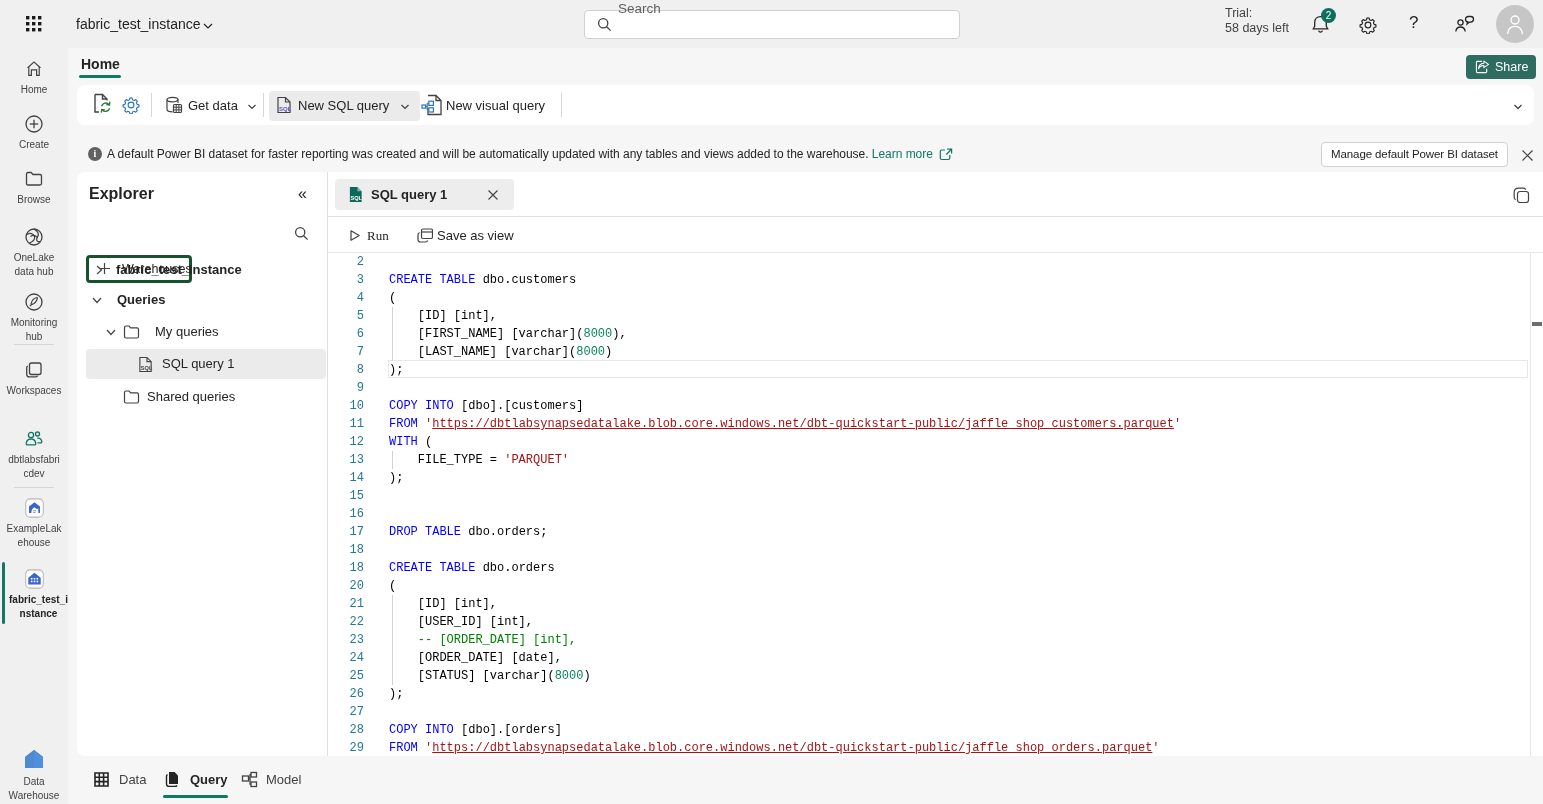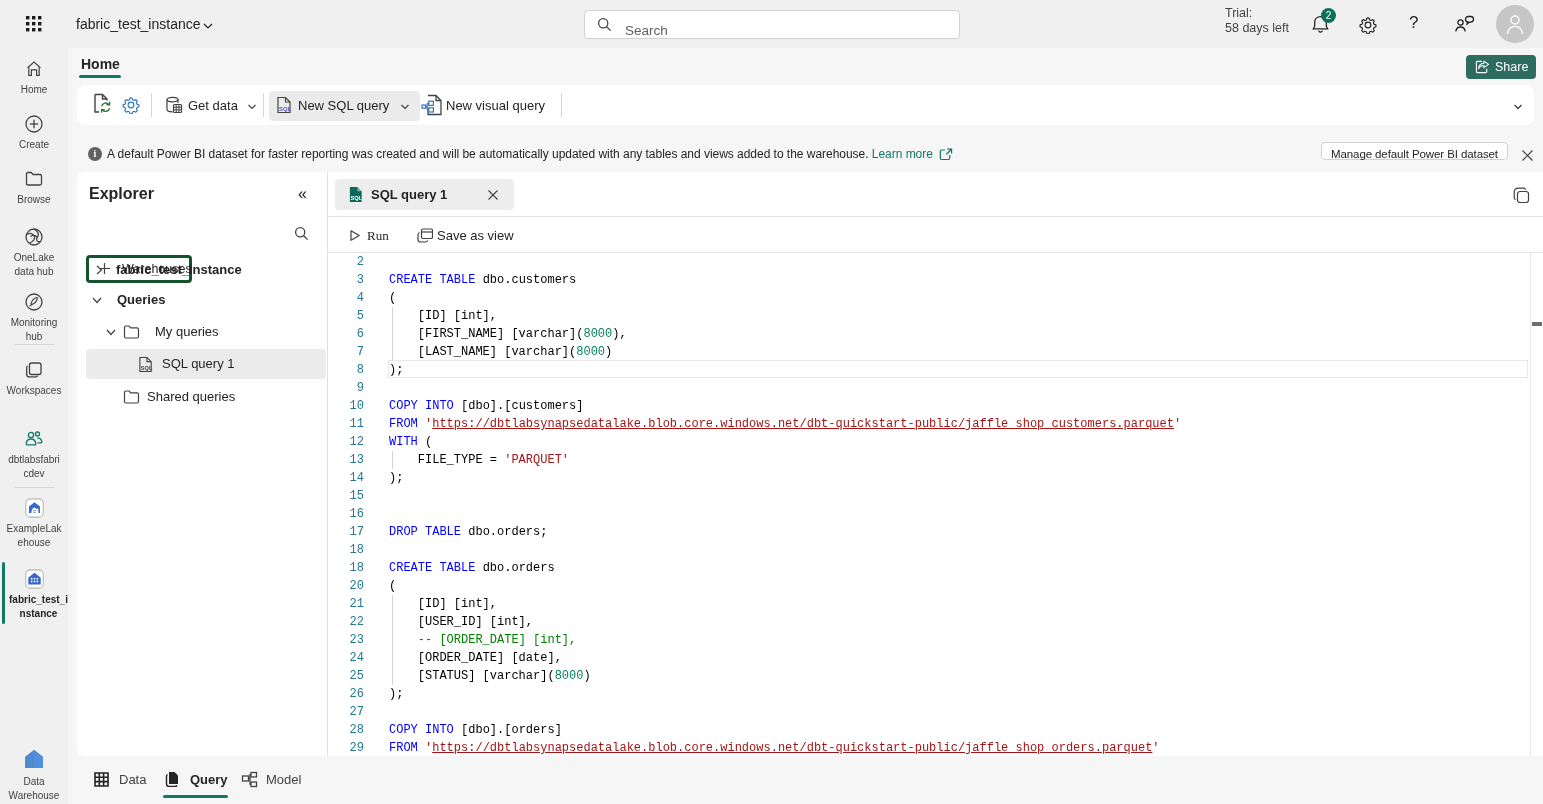--- a/index.html
+++ b/index.html
@@ -51,21 +51,21 @@
     <div class="abs" style="left:76px;top:16px;font-size:14px;color:#242424;">fabric_test_instance</div>
     <svg class="abs" style="left:202px;top:20px" width="12" height="12" viewBox="0 0 12 12">
       <path d="M2 4 L6 8 L10 4" fill="none" stroke="#242424" stroke-width="1.2"></path>
     </svg>
 
     <div class="abs" style="left:584px;top:10px;width:376px;height:29px;background:#fff;border:1px solid #d1d1d1;border-radius:4px;"></div>
     <svg class="abs" style="left:597px;top:17px" width="15" height="15" viewBox="0 0 15 15">
       <circle cx="6.2" cy="6.2" r="4.6" fill="none" stroke="#424242" stroke-width="1.3"></circle>
       <line x1="9.7" y1="9.7" x2="13.6" y2="13.6" stroke="#424242" stroke-width="1.3"></line>
     </svg>
-    <div class="abs" style="left:618px;top:23px;font-size:13.5px;color:#616161;margin-left:7px;">Search</div>
+    <div class="abs" style="left:618px;top:1px;font-size:13.5px;color:#616161;">Search</div>
 
     <div class="abs" style="left:1225px;top:6px;font-size:12.5px;color:#424242;line-height:15px;">Trial:<br>58 days left</div>
 
     <svg class="abs" style="left:1311px;top:15px" width="19" height="19" viewBox="0 0 19 19">
       <path d="M9.5 1.6 C6 1.6 3.7 4.2 3.7 7.4 L3.7 11.2 L2.3 13.8 L16.7 13.8 L15.3 11.2 L15.3 7.4 C15.3 4.2 13 1.6 9.5 1.6 Z" fill="none" stroke="#242424" stroke-width="1.3"></path>
       <path d="M7.6 15.6 C7.9 16.6 8.6 17.2 9.5 17.2 C10.4 17.2 11.1 16.6 11.4 15.6" fill="none" stroke="#242424" stroke-width="1.3"></path>
     </svg>
     <div class="abs" style="left:1321px;top:8px;width:15px;height:15px;border-radius:50%;background:#0e6f5c;color:#fff;font-size:10px;text-align:center;line-height:15px;">2</div>
 
     <svg class="abs" style="left:1359px;top:16px" width="18" height="18" viewBox="0 0 20 20">
@@ -250,21 +250,21 @@
     </svg>
   </div>
 
   <div class="abs" style="left:68px;top:125px;width:1475px;height:47px;">
     <div class="abs" style="left:20px;top:22px;width:14px;height:14px;border-radius:50%;background:#616161;color:#fff;font-size:10px;font-weight:700;text-align:center;line-height:14px;font-family:'Liberation Serif',serif;">i</div>
     <div class="abs" style="left:39px;top:22px;font-size:12px;letter-spacing:-0.03px;color:#242424;">A default Power BI dataset for faster reporting was created and will be automatically updated with any tables and views added to the warehouse. <span style="color:#117865;">Learn more</span></div>
     <svg class="abs" style="left:871px;top:23px" width="14" height="13" viewBox="0 0 14 13">
       <path d="M6 2 L2.8 2 C1.8 2 1.3 2.5 1.3 3.5 L1.3 10 C1.3 11 1.8 11.5 2.8 11.5 L9.3 11.5 C10.3 11.5 10.8 11 10.8 10 L10.8 7" fill="none" stroke="#117865" stroke-width="1.2"></path>
       <path d="M8.2 1.2 L12.6 1.2 L12.6 5.6 M12.3 1.5 L7.3 6.5" fill="none" stroke="#117865" stroke-width="1.2"></path>
     </svg>
-    <div class="abs" style="left:1253px;top:17px;width:187px;height:18px;background:#fff;border:1px solid #d1d1d1;border-radius:4px;font-size:11.5px;letter-spacing:-0.1px;text-align:center;line-height:23px;color:#242424;">Manage default Power BI dataset</div>
+    <div class="abs" style="left:1253px;top:17px;width:187px;height:25px;background:#fff;border:1px solid #d1d1d1;border-radius:4px;font-size:11.5px;letter-spacing:-0.1px;text-align:center;line-height:23px;color:#242424;">Manage default Power BI dataset</div>
     <svg class="abs" style="left:1453px;top:24px" width="13" height="13" viewBox="0 0 13 13">
       <path d="M1.5 1.5 L11.5 11.5 M11.5 1.5 L1.5 11.5" stroke="#424242" stroke-width="1.2"></path>
     </svg>
   </div>
   <div class="abs" id="maincard">
 
     <div class="abs" style="left:12px;top:13px;font-size:16px;font-weight:700;color:#242424;">Explorer</div>
     <div class="abs" style="left:221px;top:13px;font-size:16px;color:#242424;">«</div>
     <div class="abs" style="left:9px;top:49px;width:106px;height:28px;border:3px solid #14532d;border-radius:4px;margin-top:34px;">
       <svg class="abs" style="left:9px;top:4px" width="13" height="13" viewBox="0 0 13 13">

